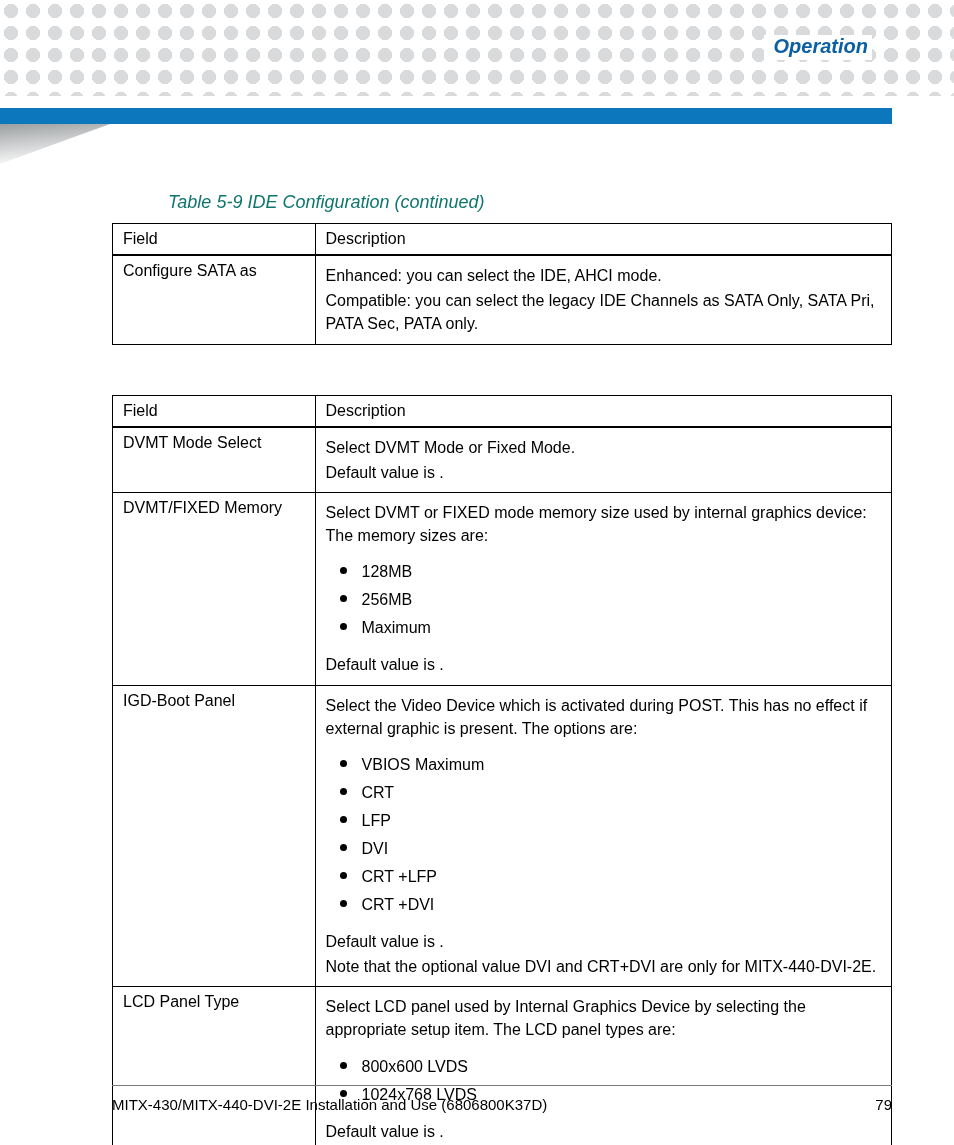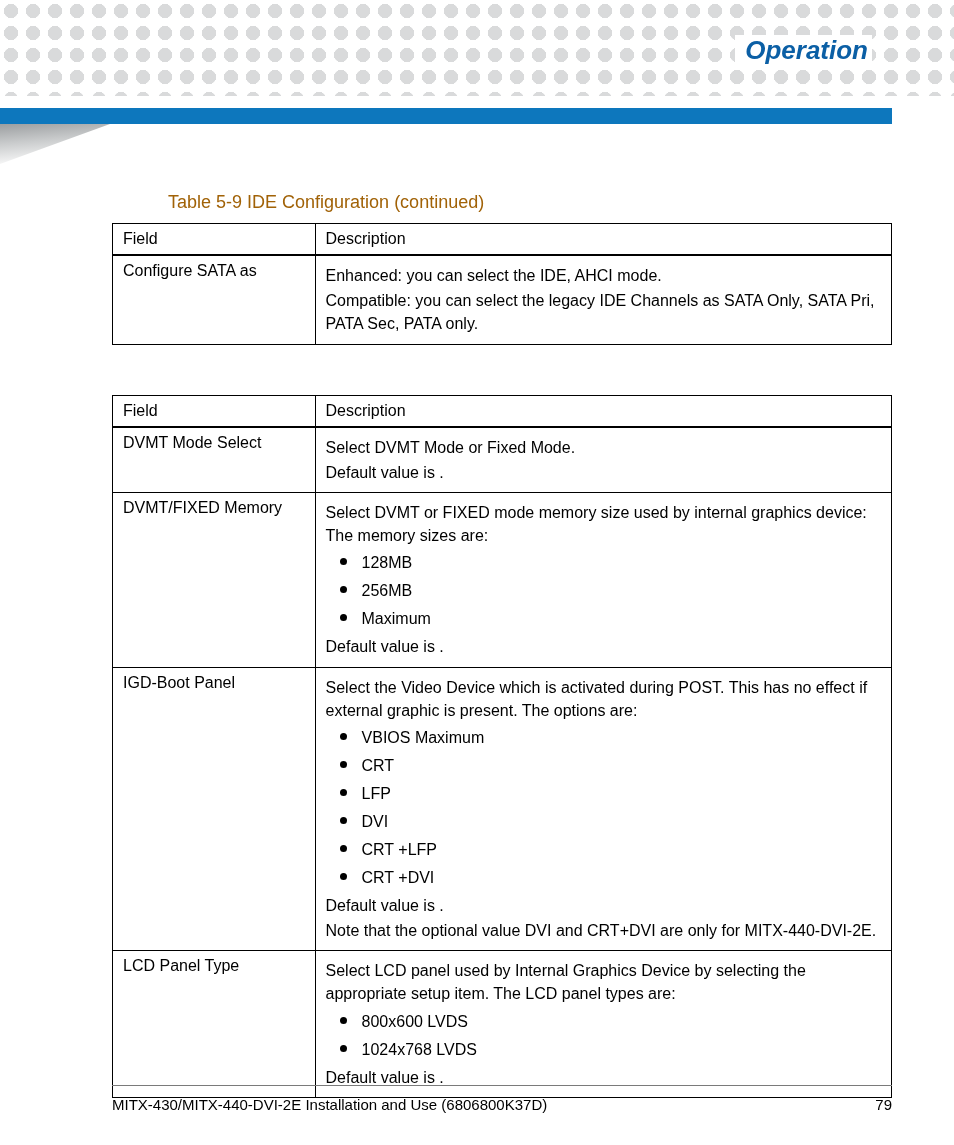--- a/index.html
+++ b/index.html
@@ -20,21 +20,21 @@
     background-size: 22px 22px;
     background-position: 0 0;
     z-index: 0;
   }
   .header-title {
     position: absolute;
     top: 35px;
     right: 82px;
     color: #0b5fa5;
     font-weight: 700;
-    font-size: 26px;
+    font-size: 20px;
     font-style: italic;
     z-index: 2;
     background: #fff;
     padding: 0 4px 2px 10px;
   }
   .blue-bar {
     position: absolute;
     top: 108px;
     left: 0;
     right: 62px;
@@ -52,21 +52,22 @@
     clip-path: polygon(0 0, 100% 0, 0 100%);
     z-index: 1;
   }
   .content {
     position: absolute;
     top: 180px;
     left: 112px;
     right: 62px;
   }
   .table-caption {
-    color: #a16207;
+    color: #0f766e;
+    font-style: italic;
     font-size: 18px;
     margin: 12px 0 10px 56px;
   }
   table {
     width: 100%;
     border-collapse: collapse;
     font-size: 16px;
     margin-bottom: 50px;
   }
   th, td {
@@ -75,21 +76,21 @@
     text-align: left;
     vertical-align: top;
     font-weight: normal;
   }
   thead tr { border-bottom: 2px solid #000; }
   thead th { border-bottom: 2px solid #000; }
   td:first-child, th:first-child { width: 26%; }
   ul.options {
     list-style: none;
     padding: 0;
-    margin: 4px 0;
+    margin: 13px 0;
   }
   ul.options li {
     position: relative;
     padding-left: 36px;
     margin: 4px 0;
     line-height: 1.5;
   }
   ul.options li::before {
     content: "";
     position: absolute;

